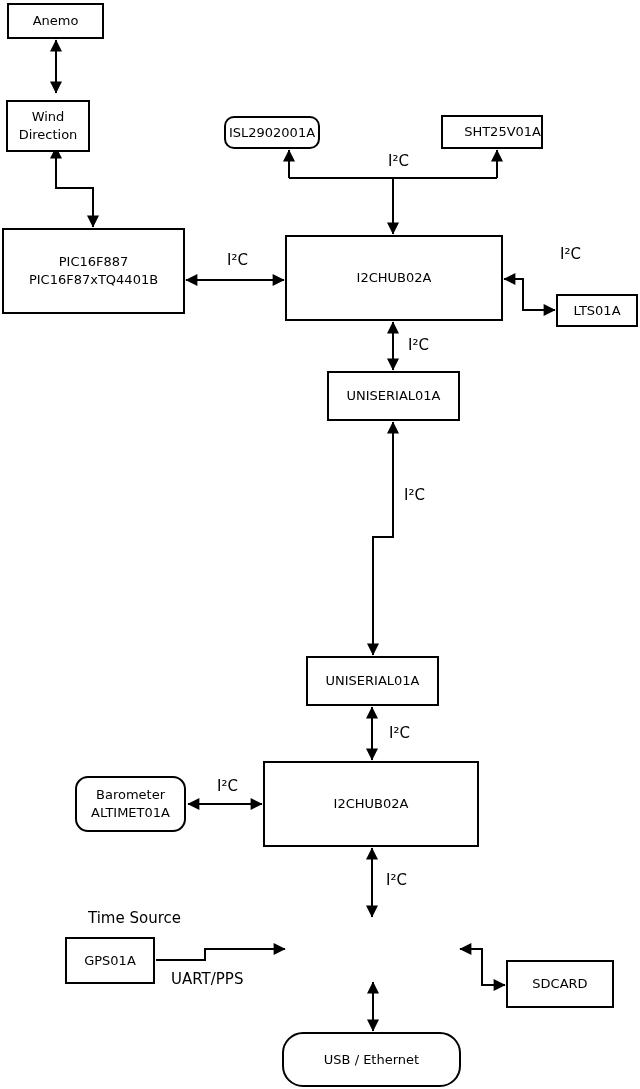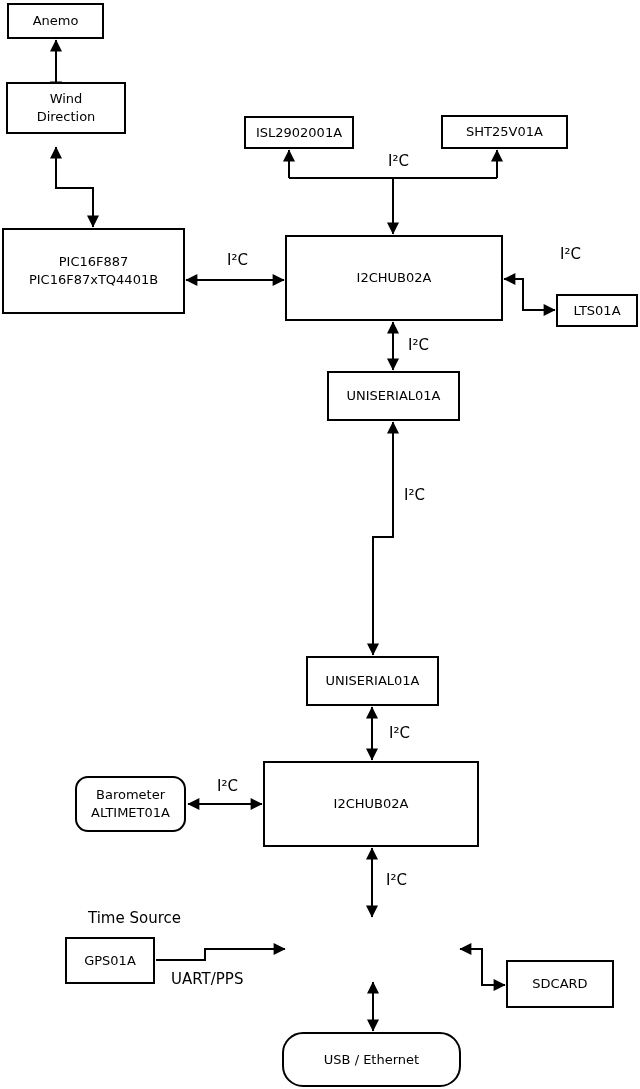--- a/index.html
+++ b/index.html
@@ -72,35 +72,35 @@
       <polyline points="156,960 205,960 205,949 285,949" marker-end="url(#ah)"></polyline>
       <polyline points="460,949 482,949 482,985 505,985" marker-start="url(#ah)" marker-end="url(#ah)"></polyline>
       <line x1="373" y1="982" x2="373" y2="1031" marker-start="url(#ah)" marker-end="url(#ah)"></line>
     </g>
   </svg>
 
   <div class="node" style="left:7px; top:3px; width:97px; height:36px;">
     <span>Anemo</span>
   </div>
 
-  <div class="node" style="left:6px; top:82px; width:120px; height:52px;">
+  <div class="node" style="left:6px; top:100px; width:84px; height:52px;">
     <span>Wind
 Direction</span>
   </div>
 
   <div class="node" style="left:2px; top:228px; width:183px; height:86px;">
     <span>PIC16F887
 PIC16F87xTQ4401B</span>
   </div>
 
-  <div class="node" style="left:244px; top:116px; width:110px; height:33px;">
+  <div class="node" style="left:224px; top:116px; width:96px; height:33px;border-radius:10px;">
     <span>ISL2902001A</span>
   </div>
 
-  <div class="node" style="left:441px; top:115px; width:127px; height:34px;">
+  <div class="node" style="left:441px; top:115px; width:102px; height:34px;justify-content:flex-end;">
     <span>SHT25V01A</span>
   </div>
 
   <div class="node" style="left:285px; top:235px; width:218px; height:86px;">
     <span>I2CHUB02A</span>
   </div>
 
   <div class="node" style="left:556px; top:294px; width:82px; height:33px;">
     <span>LTS01A</span>
   </div>

